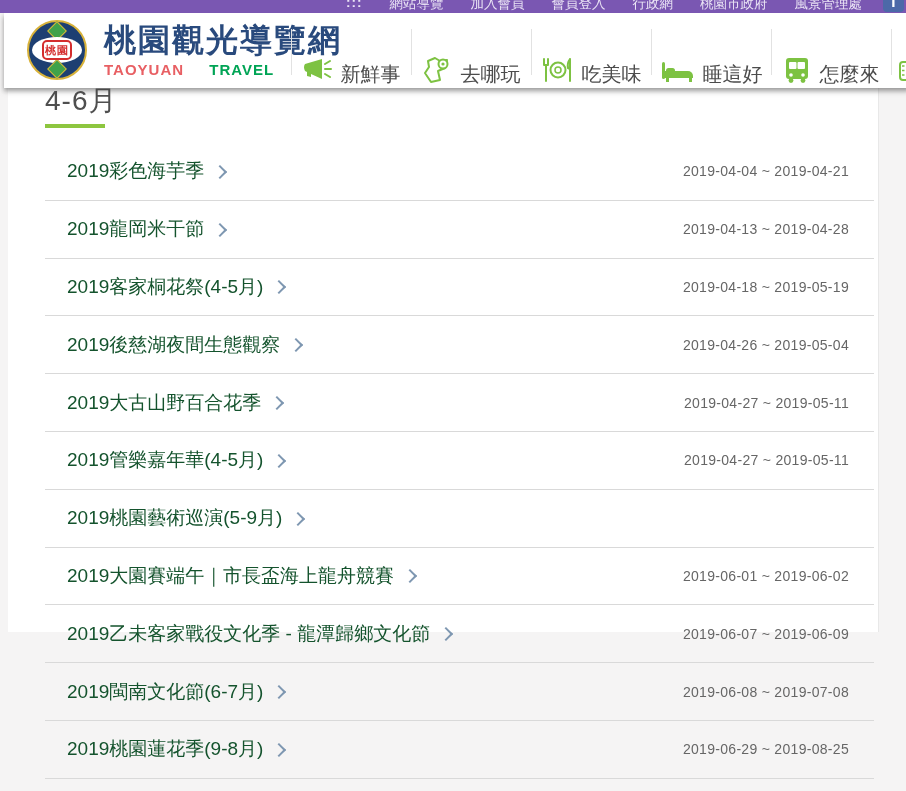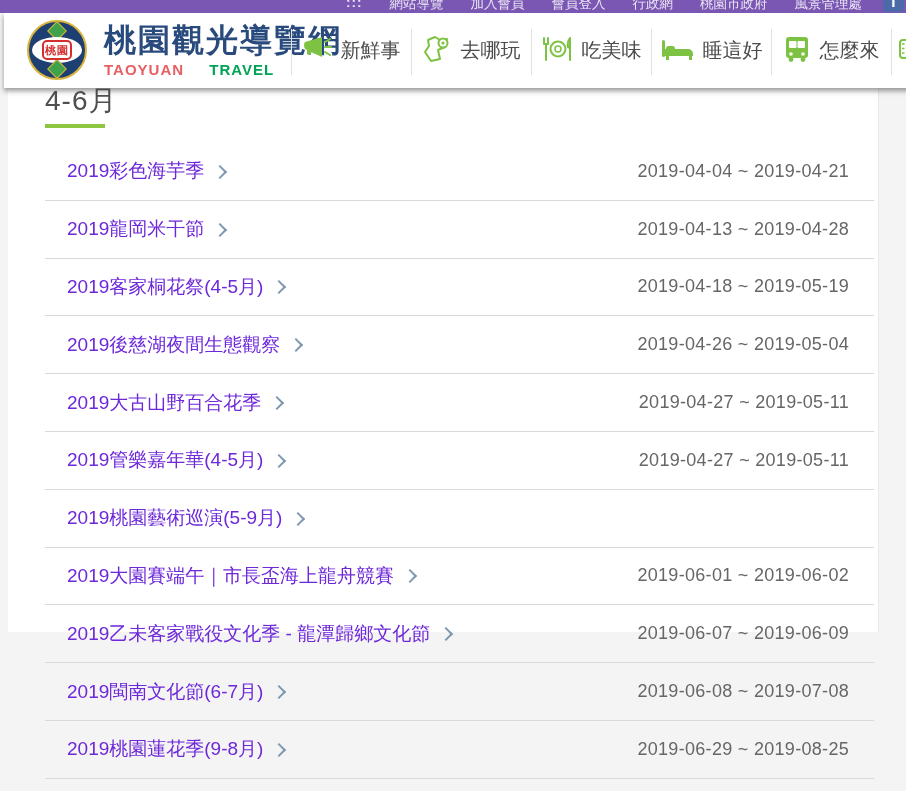--- a/index.html
+++ b/index.html
@@ -54,21 +54,21 @@
   .site-title{position:absolute;left:100px;top:11px;line-height:1;}
   .site-title .zh{
     font-size:32px;font-weight:bold;color:#294a7d;letter-spacing:2px;white-space:nowrap;
   }
   .site-title .en{margin-top:6px;font-size:15px;font-weight:bold;letter-spacing:1px;white-space:nowrap;}
   .site-title .en .red{color:#e85f63;}
   .site-title .en .green{color:#00a455;margin-left:20px;}
   
   .nav{position:absolute;left:287px;top:0;height:75px;display:flex;}
   .nav-item{
-    position:relative;width:120px;height:75px;display:flex;align-items:center;
+    position:relative;width:120px;height:75px;display:flex;align-items:flex-end;
     justify-content:center;gap:9px;cursor:pointer;
   }
   .nav-item::before{
     content:"";position:absolute;left:0;top:16px;height:46px;width:1px;background:#e2e2e2;
   }
   .nav-item .lbl{font-size:20px;color:#4c4c4c;white-space:nowrap;}
   .nav-item svg{flex:0 0 auto;}
   .nav-item.partial{width:40px;justify-content:flex-start;padding-left:8px;box-sizing:border-box;}
   
   .content{
@@ -83,26 +83,26 @@
     position:absolute;left:37px;top:36px;width:60px;height:4px;background:#8dc63f;
   }
   .rows{position:absolute;left:37px;top:55px;width:829px;}
   .row{
     height:57.8px;display:flex;align-items:center;justify-content:space-between;
     border-bottom:1px solid #d9d9d9;padding:0 25px 0 22px;box-sizing:border-box;
   }
   .evt-link{
     display:flex;align-items:center;gap:11px;text-decoration:none;cursor:pointer;
   }
-  .evt-title{font-size:19px;color:#6d28d9;white-space:nowrap;}
+  .evt-title{font-size:19px;color:#14532d;white-space:nowrap;}
   .chev{
     width:8px;height:8px;border-top:2px solid #7e97b1;border-right:2px solid #7e97b1;
     transform:rotate(45deg);margin-top:1px;
   }
-  .evt-dates{font-size:18px;color:#666;letter-spacing:.3px;white-space:nowrap;}
+  .evt-dates{font-size:14px;color:#666;letter-spacing:.3px;white-space:nowrap;}
 </style>
 </head>
 <body>
 
 <div class="topbar">
   <div class="topbar-links">
     <a href="#" class="skip-link">:::</a>
     <a href="#">網站導覽</a>
     <a href="#">加入會員</a>
     <a href="#">會員登入</a>

